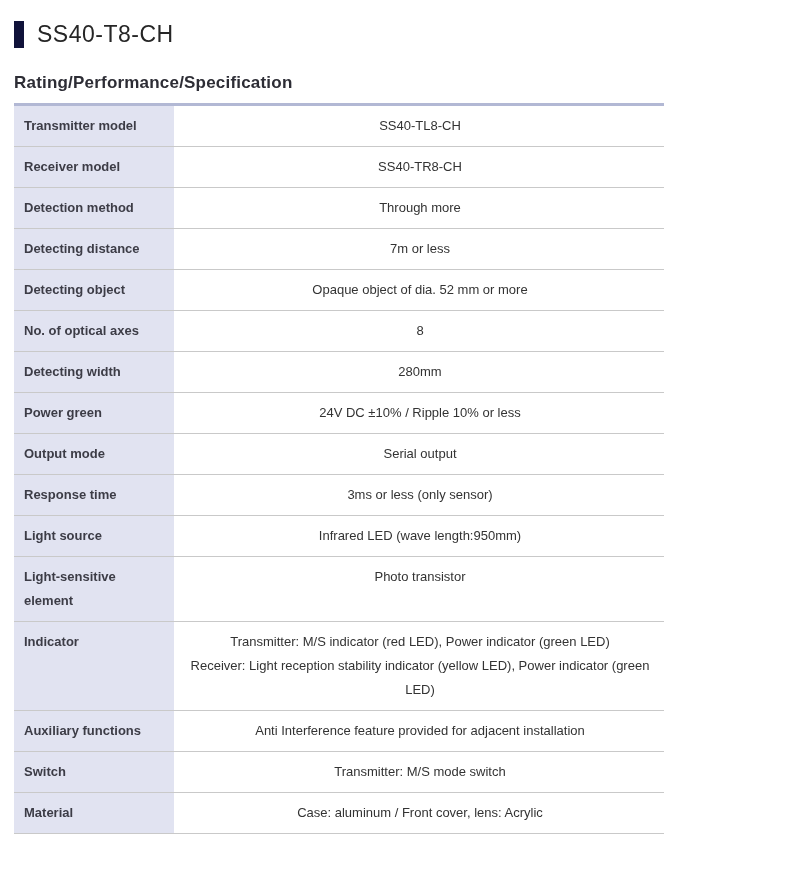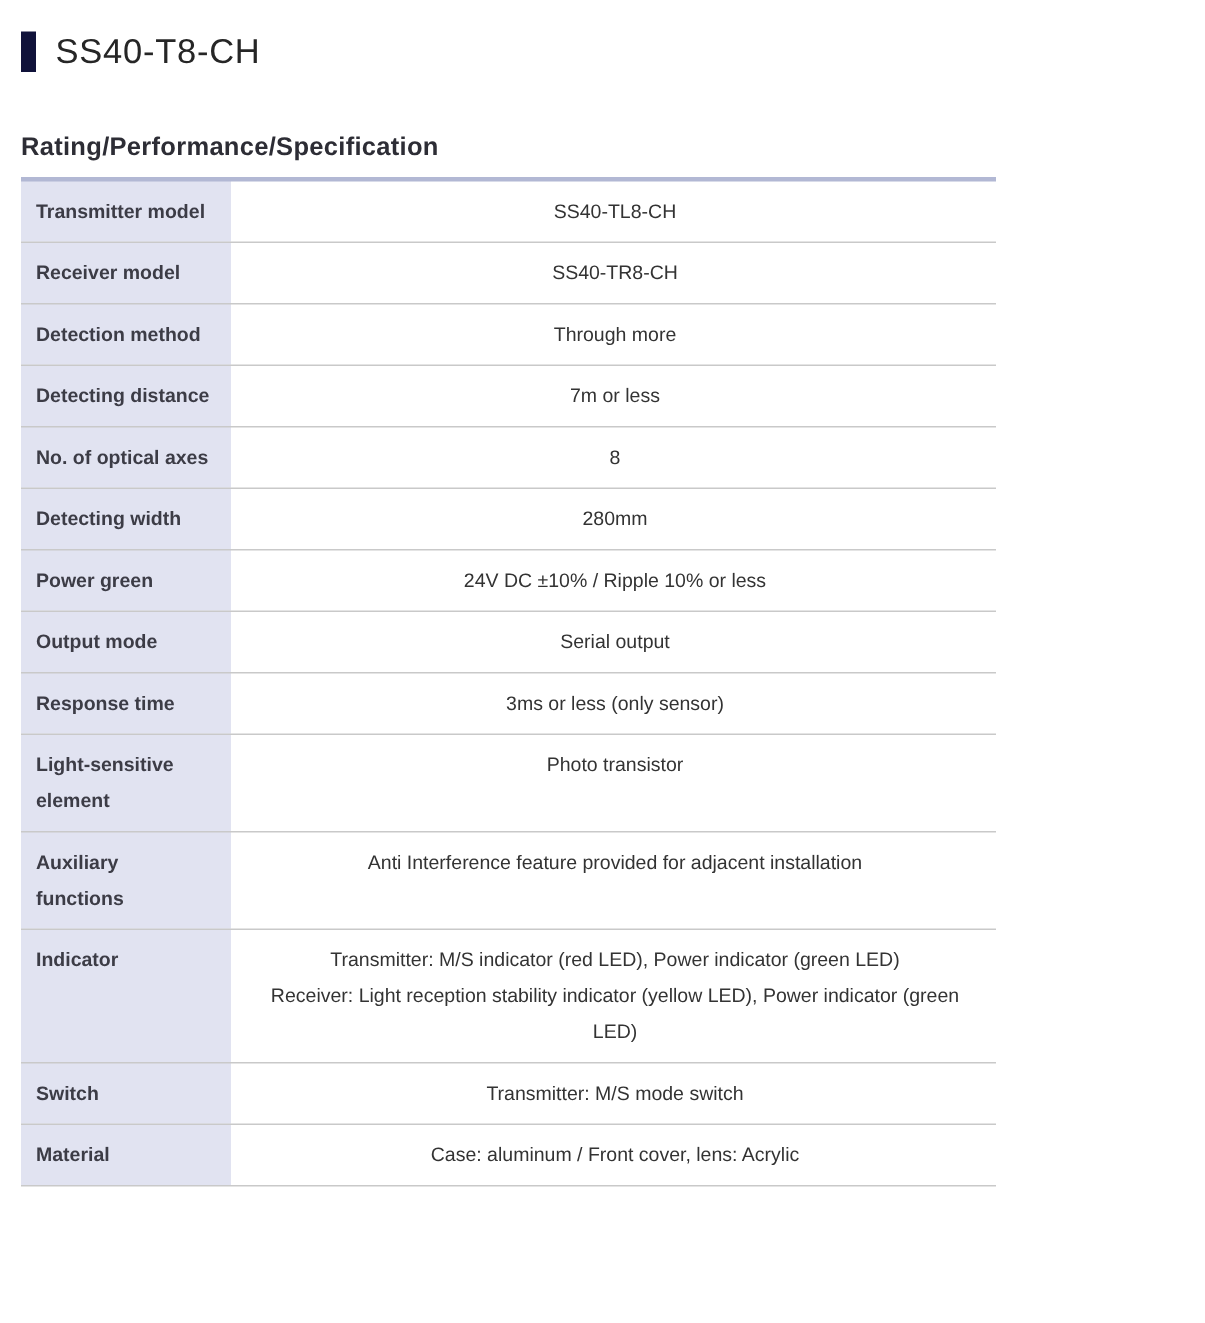--- a/index.html
+++ b/index.html
@@ -24,39 +24,39 @@
     background: #10123a;
     margin-right: 13px;
   }
   .page-title {
     font-size: 23px;
     font-weight: normal;
     color: #262626;
     letter-spacing: 0.5px;
   }
   .page-subtitle {
-    margin: 24px 0 0 14px;
+    margin: 9px 0 0 14px;
     font-size: 17px;
     font-weight: bold;
     color: #2d2d35;
     letter-spacing: 0.2px;
   }
   table.spec-table {
     border-collapse: collapse;
     table-layout: fixed;
     width: 650px;
     margin: 10px 0 0 14px;
     border-top: 3px solid #b2b8d4;
   }
   table.spec-table tr {
     border-bottom: 1px solid #c9c9c9;
   }
   th.label-cell {
     background: #e1e3f1;
-    width: 140px;
+    width: 160px;
     box-sizing: border-box;
     text-align: left;
     vertical-align: top;
     font-size: 13px;
     font-weight: bold;
     color: #3c3c46;
     padding: 8px 14px 8px 10px;
     line-height: 24px;
   }
   td.value-cell {
@@ -91,53 +91,61 @@
       </tr>
       <tr>
         <th class="label-cell">Detection method</th>
         <td class="value-cell">Through more</td>
       </tr>
       <tr>
         <th class="label-cell">Detecting distance</th>
         <td class="value-cell">7m or less</td>
       </tr>
       <tr>
+        <th class="label-cell">Detecting object</th>
+        <td class="value-cell">Opaque object of dia. 52 mm or more</td>
+      </tr>
+      <tr>
         <th class="label-cell">No. of optical axes</th>
         <td class="value-cell">8</td>
       </tr>
       <tr>
         <th class="label-cell">Detecting width</th>
         <td class="value-cell">280mm</td>
       </tr>
       <tr>
         <th class="label-cell">Power green</th>
         <td class="value-cell">24V DC ±10% / Ripple 10% or less</td>
       </tr>
       <tr>
         <th class="label-cell">Output mode</th>
         <td class="value-cell">Serial output</td>
       </tr>
       <tr>
         <th class="label-cell">Response time</th>
         <td class="value-cell">3ms or less (only sensor)</td>
       </tr>
       <tr>
+        <th class="label-cell">Light source</th>
+        <td class="value-cell">Infrared LED (wave length:950mm)</td>
+      </tr>
+      <tr>
         <th class="label-cell">Light-sensitive element</th>
         <td class="value-cell">Photo transistor</td>
-      </tr>
-      <tr>
-        <th class="label-cell">Auxiliary functions</th>
-        <td class="value-cell">Anti Interference feature provided for adjacent installation</td>
       </tr>
       <tr>
         <th class="label-cell">Indicator</th>
         <td class="value-cell">
           <div>Transmitter: M/S indicator (red LED), Power indicator (green LED)</div>
           <div>Receiver: Light reception stability indicator (yellow LED), Power indicator (green LED)</div>
         </td>
+      </tr>
+      <tr>
+        <th class="label-cell">Auxiliary functions</th>
+        <td class="value-cell">Anti Interference feature provided for adjacent installation</td>
       </tr>
       <tr>
         <th class="label-cell">Switch</th>
         <td class="value-cell">Transmitter: M/S mode switch</td>
       </tr>
       <tr>
         <th class="label-cell">Material</th>
         <td class="value-cell">Case: aluminum / Front cover, lens: Acrylic</td>
       </tr>
     </tbody>

